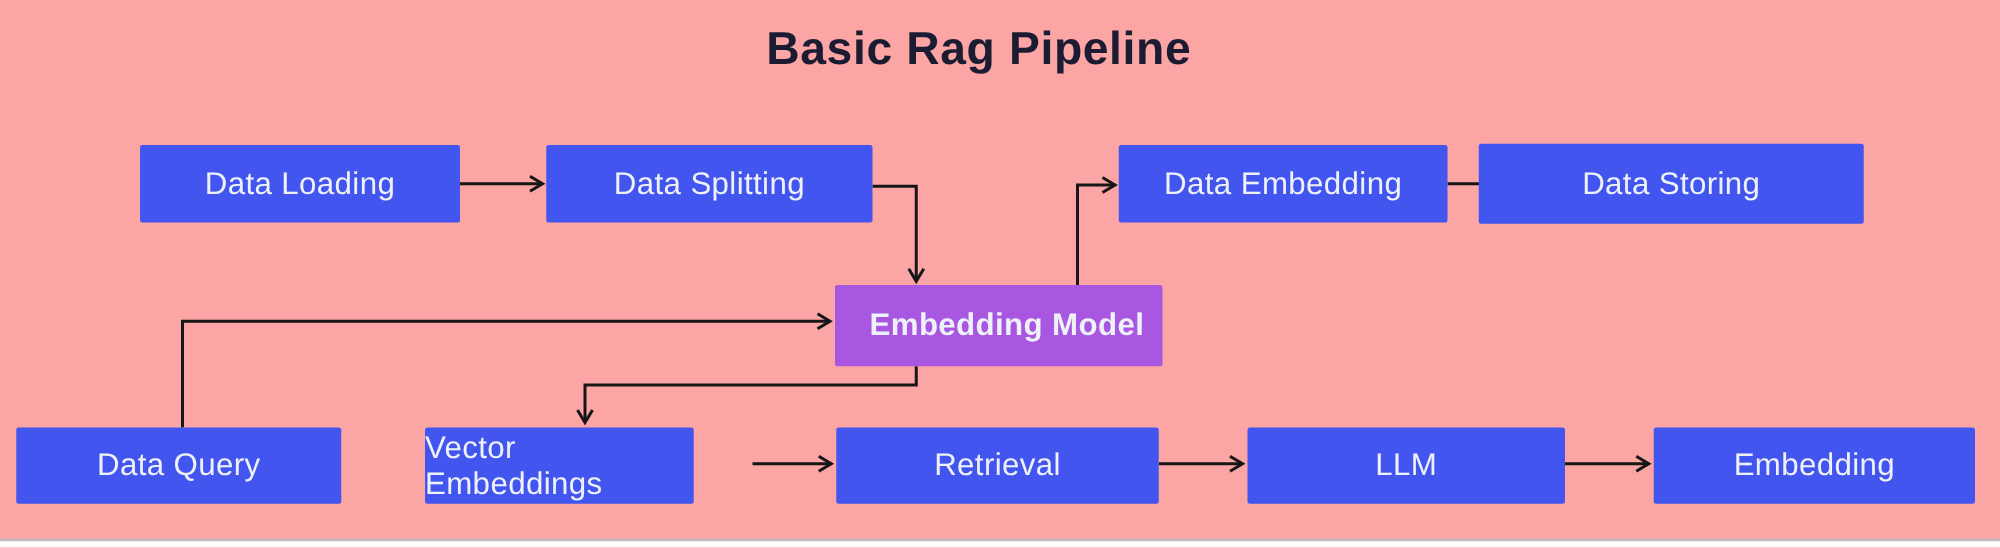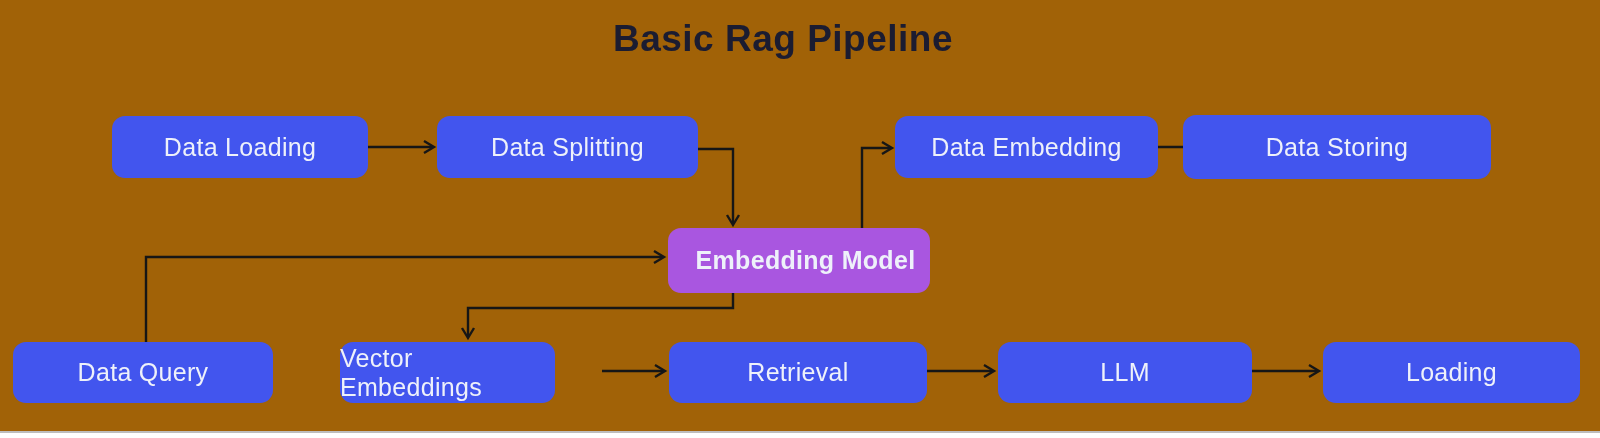--- a/index.html
+++ b/index.html
@@ -1,40 +1,40 @@
 <!DOCTYPE html>
 <html><head>
 <meta charset="utf-8">
 <style>
   html, body { margin: 0; padding: 0; }
   body { font-family: "Liberation Sans", sans-serif; }
   .page {
     position: relative;
     width: 1600px;
     height: 438px;
-    background: #a16207;
+    background: #fca5a5;
     overflow: hidden;
   }
   .title {
     position: absolute;
     top: 18px;
     left: 0;
     width: 1566px;
     text-align: center;
     font-size: 37px;
     font-weight: 700;
     letter-spacing: 0.5px;
     color: #1b1c31;
   }
   .node {
     position: absolute;
     display: flex;
     align-items: center;
     justify-content: center;
-    border-radius: 13px;
+    border-radius: 2px;
     font-size: 25px;
     color: #eef1fa;
     letter-spacing: 0.3px;
     box-sizing: border-box;
   }
   .node.blue   { background: #4255ee; }
   .node.purple { background: #a956e0; font-weight: 700; }
   svg.connectors {
     position: absolute;
     top: 0; left: 0;
@@ -118,19 +118,19 @@
 
   <div class="node blue" style="left:669px; top:342px; width:258px; height:61px;">
     <span>Retrieval</span>
   </div>
 
   <div class="node blue" style="left:998px; top:342px; width:254px; height:61px;align-items:center;">
     <span>LLM</span>
   </div>
 
   <div class="node blue" style="left:1323px; top:342px; width:257px; height:61px;">
-    <span>Loading</span>
+    <span>Embedding</span>
   </div>
 
   <div class="bottom-divider"></div>
   <div class="bottom-strip"></div>
 
 </div>
 
 </body></html>

